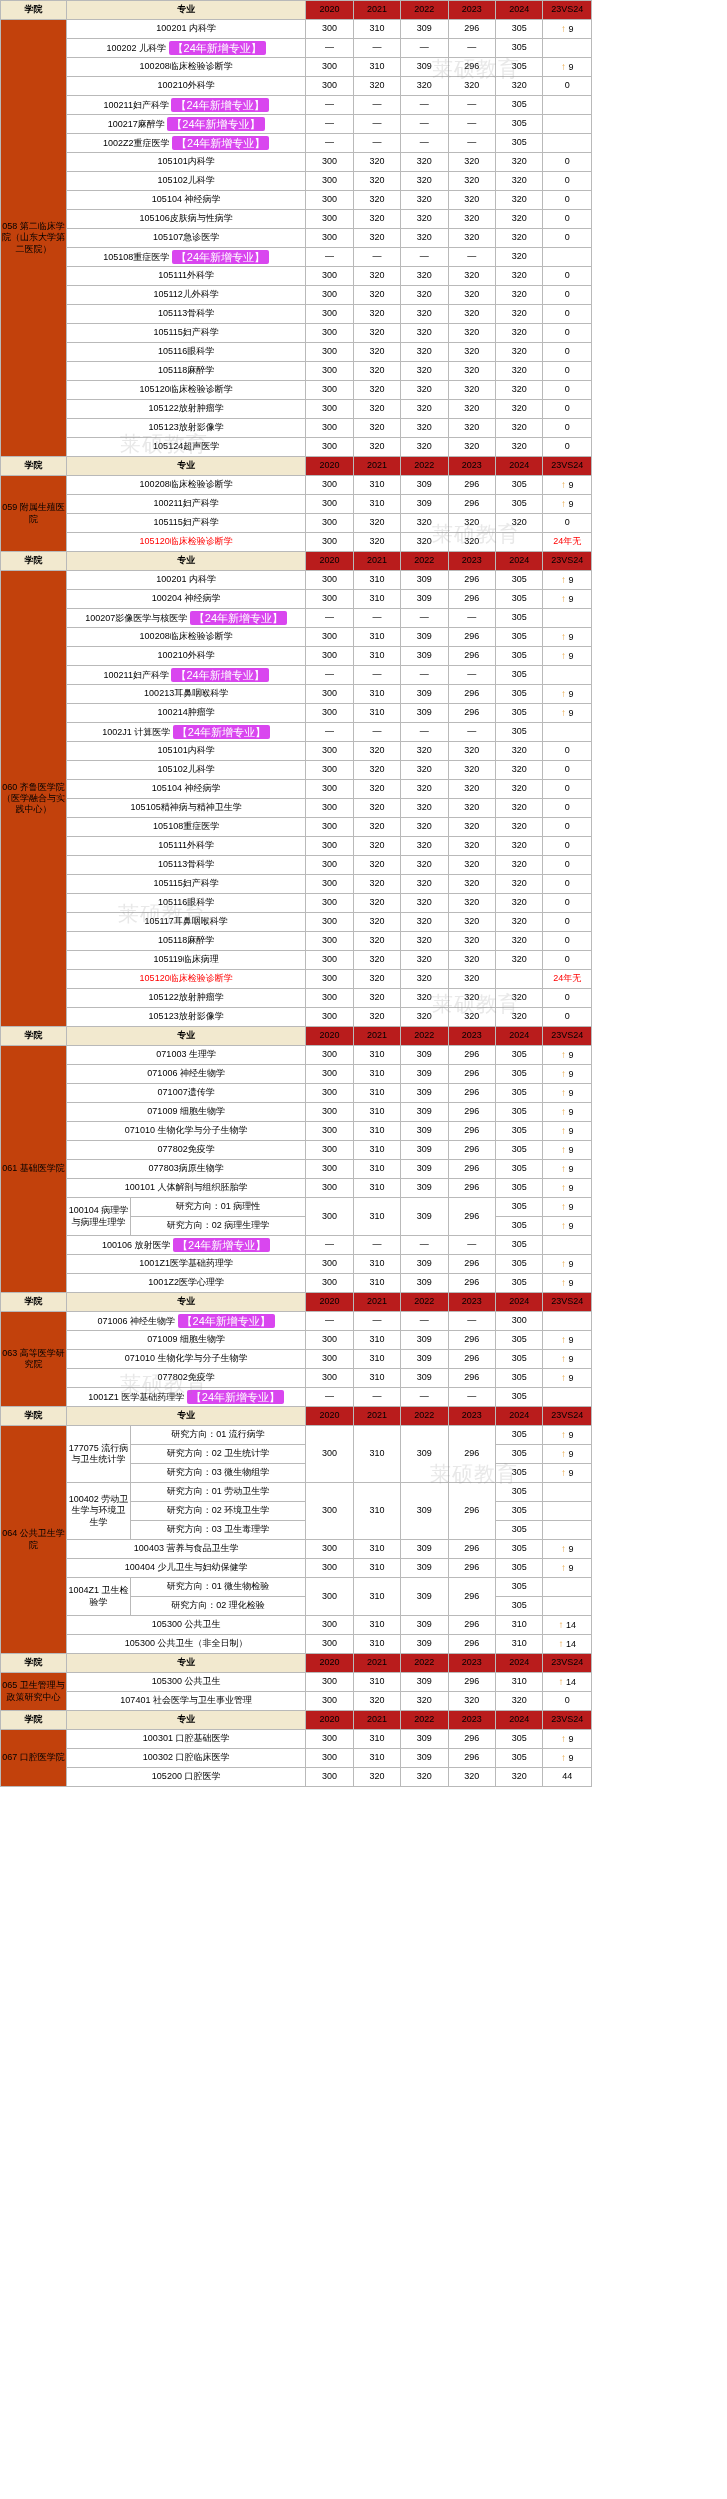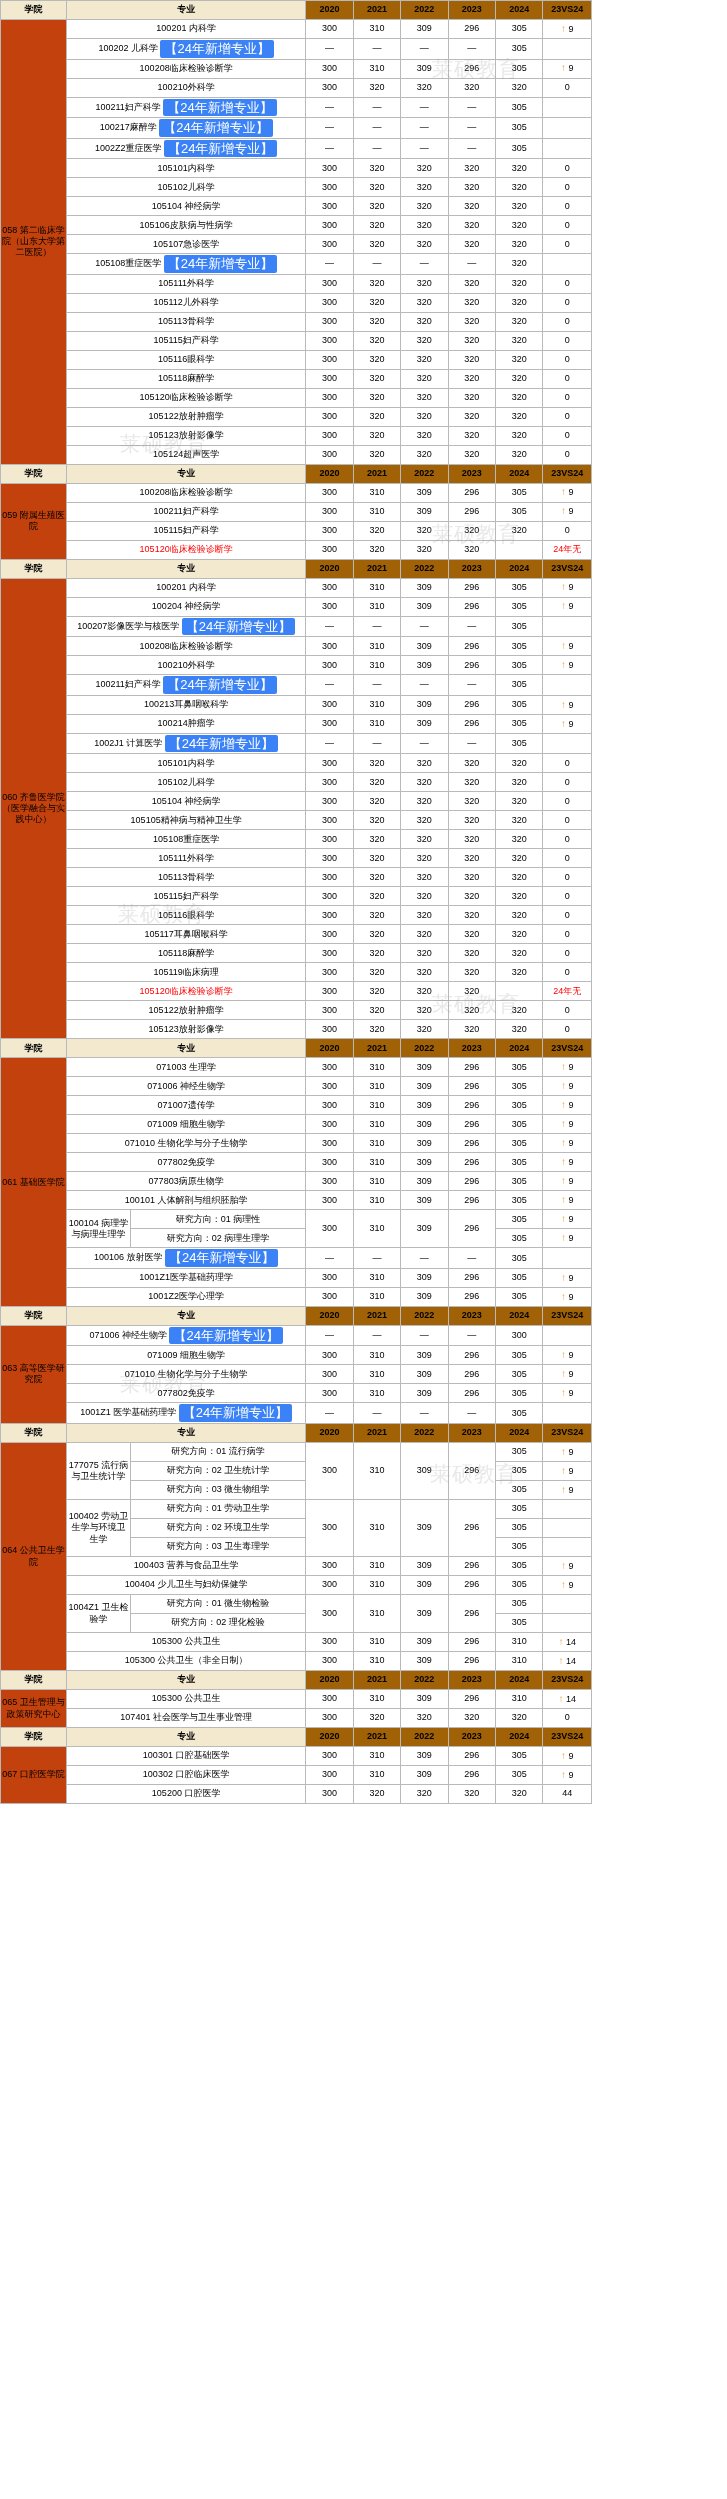--- a/index.html
+++ b/index.html
@@ -33,36 +33,36 @@
   col.c-yr      { width: 46px; }
   col.c-delta   { width: 47px; }
 
   .hdr td {
     background: #f2e9cf;
     font-weight: bold;
     color: #000;
     font-size: 9.5px;
     height: 20px;
   }
-  .hdr td.yr { background: #a16207; font-weight: bold; }
+  .hdr td.yr { background: #b91c1c; font-weight: normal; }
   .college {
     background: #c2410c;
     font-size: 9.5px;
     font-weight: normal;
     text-align: center;
   }
   .major {
     text-align: center;
     white-space: normal;
   }
   .newtag {
     display: inline-block;
-    background: #3b82f6;
+    background: #d946ef;
     color: #fff;
-    font-size: 13px;
+    font-size: 11px;
     padding: 0 4px;
     border-radius: 2px;
     line-height: 1.35;
     vertical-align: middle;
     white-space: nowrap;
   }
   .red { color: #ff0000; }
   .numcell { font-size: 9px; }
   .deltacell { font-size: 9px; white-space: nowrap; }
   .arrow { color: #e8a33d; font-weight: bold; font-size: 10px; }

